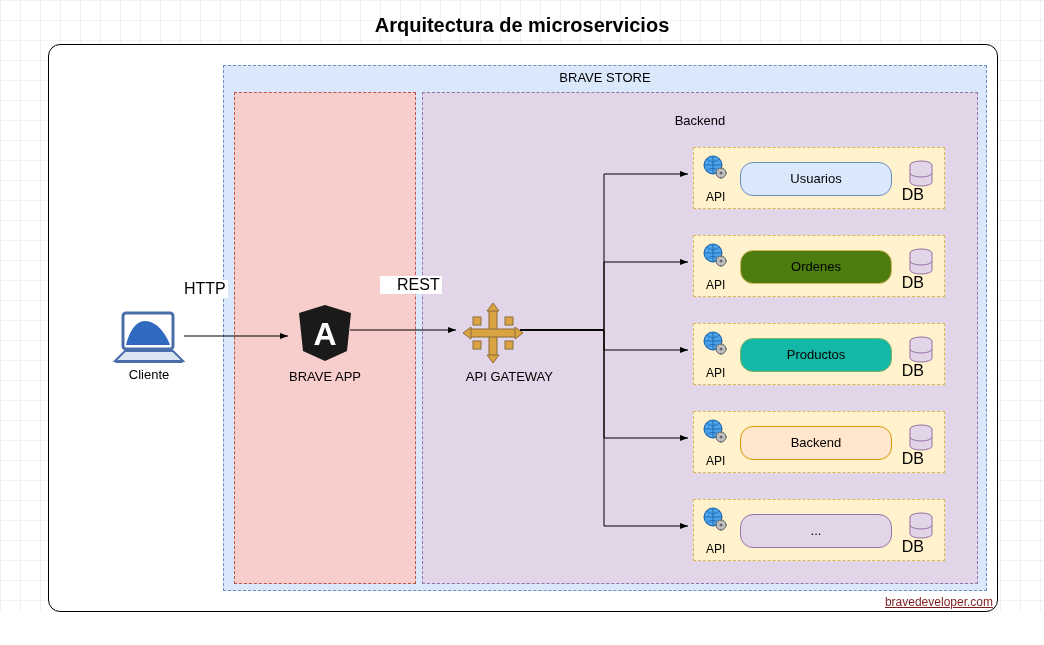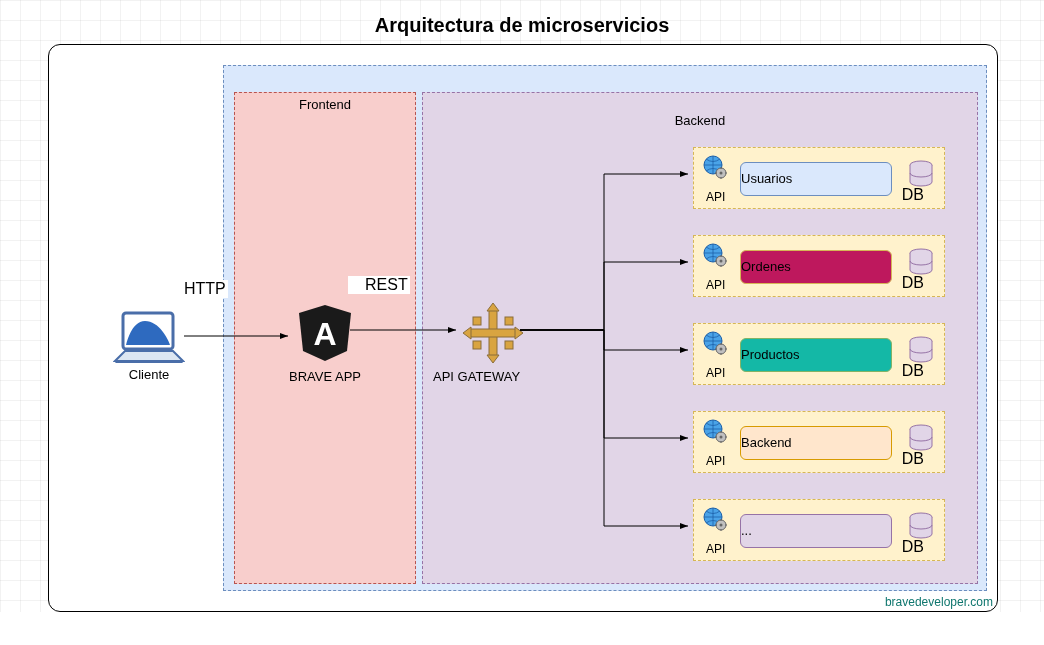--- a/index.html
+++ b/index.html
@@ -36,21 +36,22 @@
     height: 566px;
     background: #fff;
     border: 1px solid #000;
     border-radius: 12px;
   }
   .watermark {
     position: absolute;
     right: 4px;
     bottom: 2px;
     font-size: 12px;
-    color: #0f766e;
+    color: #7f1d1d;
+    text-decoration: underline;
   }
   .brave-store-box {
     position: absolute;
     left: 174px;
     top: 20px;
     width: 762px;
     height: 524px;
     background: #dae8fc;
     border: 1px dashed #6c8ebf;
   }
@@ -106,21 +107,21 @@
   }
   .angular {
     position: absolute;
   }
   
   .gateway {
     position: absolute;
   }
   .gateway-label {
     position: absolute;
-    text-align: left;
+    text-align: right;
     width: 120px;
   }
   
   .service {
     position: absolute;
     width: 250px;
     height: 60px;
     background: #fff2cc;
     border: 1px dashed #d6b656;
   }
@@ -135,26 +136,27 @@
     right: 20px;
     bottom: 4px;
     font-size: 16px;
   }
   .service .chip {
     position: absolute;
     left: 46px;
     top: 14px;
     width: 150px;
     height: 32px;
-    border-radius: 6px;
+    border-radius: 13px;
     border: 1px solid;
+    text-align: center;
     line-height: 32px;
   }
   .chip.blue   { background:#dae8fc; border-color:#6c8ebf; }
-  .chip.yellow { background:#be185d; border-color:#d6b656; }
+  .chip.yellow { background:#4d7c0f; border-color:#d6b656; }
   .chip.green  { background:#14b8a6; border-color:#82b366; }
   .chip.orange { background:#ffe6cc; border-color:#d79b00; }
   .chip.purple { background:#e1d5e7; border-color:#9673a6; }
   .globe-icon {
     position: absolute;
     left: 8px;
     top: 6px;
   }
   .db-icon {
     position: absolute;
@@ -181,23 +183,23 @@
       <svg width="72" height="54" viewBox="0 0 72 54">
         <rect x="10" y="2" width="50" height="36" rx="3" fill="#fff" stroke="#4a6ea9" stroke-width="3"></rect>
         <path d="M13 34 C13 34 18 10 32 10 C46 10 55 28 57 34 Z" fill="#2e6abf"></path>
         <polygon points="2,50 70,50 60,40 12,40" fill="#dce6f2" stroke="#4a6ea9" stroke-width="2"></polygon>
         <rect x="2" y="49" width="68" height="3" rx="1.5" fill="#4a6ea9"></rect>
       </svg>
     </div>
     <div class="client-label">Cliente</div>
 
     <div class="brave-store-box">
+      <div class="brave-store-label">BRAVE STORE</div>
 
       <div class="frontend-box">
-        <div class="frontend-label">Frontend</div>
 
         <div class="angular" style="left:62px; top:210px;">
           <svg width="56" height="60" viewBox="0 0 56 60">
             <polygon points="28,2 54,10 50,48 28,58 6,48 2,10" fill="#1a1a1a"></polygon>
             <text x="28" y="42" font-size="32" font-weight="bold" text-anchor="middle" fill="#fff" font-family="Arial">A</text>
           </svg>
         </div>
         <div class="client-app-label" style="left:40px; top:276px;">BRAVE APP</div>
       </div>
 
@@ -352,15 +354,15 @@
     <g id="fanout">
         <path d="M472 286 L556 286 L556 130 L640 130" fill="none" stroke="#000" stroke-width="1" marker-end="url(#arrow)"></path>
         <path d="M472 286 L556 286 L556 218 L640 218" fill="none" stroke="#000" stroke-width="1" marker-end="url(#arrow)"></path>
         <path d="M472 286 L556 286 L556 306 L640 306" fill="none" stroke="#000" stroke-width="1" marker-end="url(#arrow)"></path>
         <path d="M472 286 L556 286 L556 394 L640 394" fill="none" stroke="#000" stroke-width="1" marker-end="url(#arrow)"></path>
         <path d="M472 286 L556 286 L556 482 L640 482" fill="none" stroke="#000" stroke-width="1" marker-end="url(#arrow)"></path>
       </g>
   </svg>
 
   <div class="edge-label" style="left:182px; top:280px;">HTTP</div>
-  <div class="edge-label" style="left:348px; top:276px;padding-left:17px;">REST</div>
+  <div class="edge-label" style="left:380px; top:276px;padding-left:17px;">REST</div>
 
 </div>
 
 </body></html>

